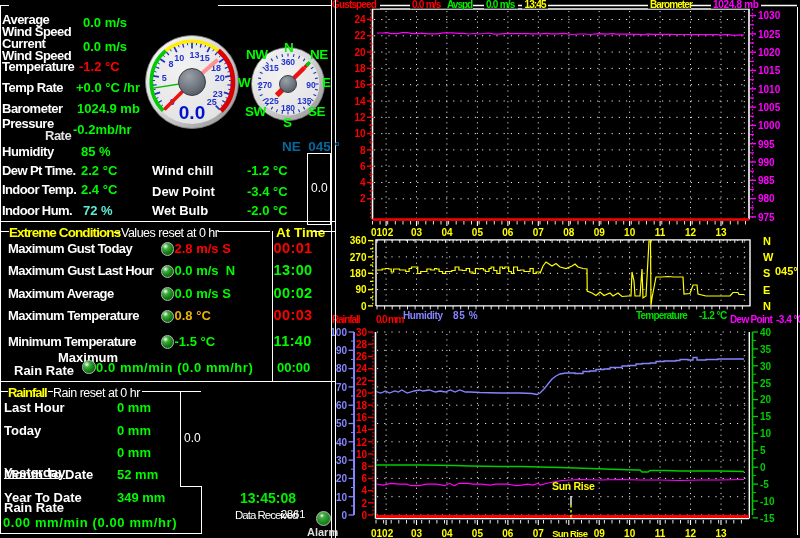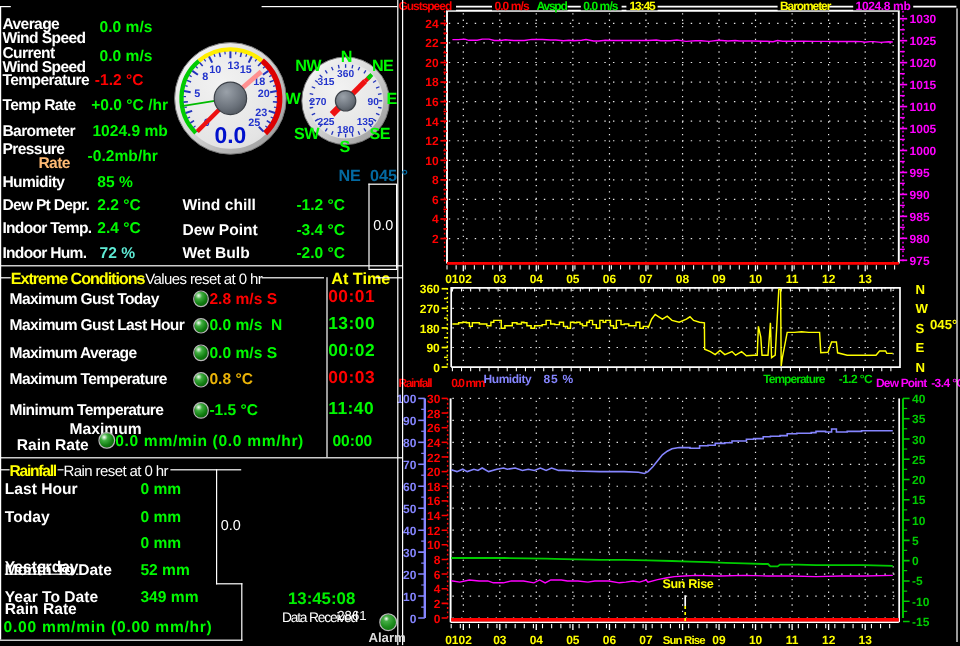--- a/index.html
+++ b/index.html
@@ -690,25 +690,25 @@
 <div style="position:absolute;left:2px;top:48.5px;font:bold 13px 'Liberation Sans',sans-serif;color:#ffffff;line-height:13px;white-space:nowrap;letter-spacing:-0.5px;">Wind Speed</div>
 <div style="position:absolute;left:83px;top:15.5px;font:bold 13px 'Liberation Sans',sans-serif;color:#00fa00;line-height:13px;white-space:nowrap;">0.0 m/s</div>
 <div style="position:absolute;left:83px;top:39.5px;font:bold 13px 'Liberation Sans',sans-serif;color:#00fa00;line-height:13px;white-space:nowrap;">0.0 m/s</div>
 <div style="position:absolute;left:2px;top:59.5px;font:bold 13px 'Liberation Sans',sans-serif;color:#ffffff;line-height:13px;white-space:nowrap;letter-spacing:-0.5px;">Temperature</div>
 <div style="position:absolute;left:79px;top:59.5px;font:bold 13px 'Liberation Sans',sans-serif;color:#ff0000;line-height:13px;white-space:nowrap;">-1.2 °C</div>
 <div style="position:absolute;left:2px;top:81px;font:bold 13px 'Liberation Sans',sans-serif;color:#ffffff;line-height:13px;white-space:nowrap;letter-spacing:-0.5px;">Temp Rate</div>
 <div style="position:absolute;left:76px;top:81px;font:bold 13px 'Liberation Sans',sans-serif;color:#00fa00;line-height:13px;white-space:nowrap;">+0.0 °C /hr</div>
 <div style="position:absolute;left:2px;top:101.5px;font:bold 13px 'Liberation Sans',sans-serif;color:#ffffff;line-height:13px;white-space:nowrap;letter-spacing:-0.5px;">Barometer</div>
 <div style="position:absolute;left:77px;top:101.5px;font:bold 13px 'Liberation Sans',sans-serif;color:#00fa00;line-height:13px;white-space:nowrap;">1024.9 mb</div>
 <div style="position:absolute;left:2px;top:116.5px;font:bold 13px 'Liberation Sans',sans-serif;color:#ffffff;line-height:13px;white-space:nowrap;letter-spacing:-0.5px;">Pressure</div>
-<div style="position:absolute;left:2px;top:128.5px;font:bold 13px 'Liberation Sans',sans-serif;color:#fdba74;line-height:13px;white-space:nowrap;letter-spacing:-0.5px;padding-left:30px;">Rate</div>
+<div style="position:absolute;left:15px;top:128.5px;font:bold 13px 'Liberation Sans',sans-serif;color:#e5e5e5;line-height:13px;white-space:nowrap;letter-spacing:-0.5px;padding-left:30px;">Rate</div>
 <div style="position:absolute;left:73px;top:122.5px;font:bold 13px 'Liberation Sans',sans-serif;color:#00fa00;line-height:13px;white-space:nowrap;">-0.2mb/hr</div>
 <div style="position:absolute;left:2px;top:144.5px;font:bold 13px 'Liberation Sans',sans-serif;color:#ffffff;line-height:13px;white-space:nowrap;letter-spacing:-0.5px;">Humidity</div>
 <div style="position:absolute;left:81px;top:144.5px;font:bold 13px 'Liberation Sans',sans-serif;color:#00fa00;line-height:13px;white-space:nowrap;">85 %</div>
-<div style="position:absolute;left:2px;top:164px;font:bold 13px 'Liberation Sans',sans-serif;color:#ffffff;line-height:13px;white-space:nowrap;letter-spacing:-0.6px;">Dew Pt Depr.</div>
+<div style="position:absolute;left:2px;top:164px;font:bold 13px 'Liberation Sans',sans-serif;color:#ffffff;line-height:13px;white-space:nowrap;letter-spacing:-0.6px;">Dew Pt Time.</div>
 <div style="position:absolute;left:81px;top:164px;font:bold 13px 'Liberation Sans',sans-serif;color:#00fa00;line-height:13px;white-space:nowrap;">2.2 °C</div>
 <div style="position:absolute;left:2px;top:183px;font:bold 13px 'Liberation Sans',sans-serif;color:#ffffff;line-height:13px;white-space:nowrap;letter-spacing:-0.6px;">Indoor Temp.</div>
 <div style="position:absolute;left:81px;top:183px;font:bold 13px 'Liberation Sans',sans-serif;color:#00fa00;line-height:13px;white-space:nowrap;">2.4 °C</div>
 <div style="position:absolute;left:2px;top:203.5px;font:bold 13px 'Liberation Sans',sans-serif;color:#ffffff;line-height:13px;white-space:nowrap;letter-spacing:-0.6px;">Indoor Hum.</div>
 <div style="position:absolute;left:83px;top:203.5px;font:bold 13px 'Liberation Sans',sans-serif;color:#5eead4;line-height:13px;white-space:nowrap;">72 %</div>
 <div style="position:absolute;left:152px;top:164px;font:bold 13px 'Liberation Sans',sans-serif;color:#ffffff;line-height:13px;white-space:nowrap;">Wind chill</div>
 <div style="position:absolute;left:247px;top:164px;font:bold 13px 'Liberation Sans',sans-serif;color:#00fa00;line-height:13px;white-space:nowrap;">-1.2 °C</div>
 <div style="position:absolute;left:152px;top:184.5px;font:bold 13px 'Liberation Sans',sans-serif;color:#ffffff;line-height:13px;white-space:nowrap;">Dew Point</div>
 <div style="position:absolute;left:247px;top:184.5px;font:bold 13px 'Liberation Sans',sans-serif;color:#00fa00;line-height:13px;white-space:nowrap;">-3.4 °C</div>
 <div style="position:absolute;left:152px;top:203.5px;font:bold 13px 'Liberation Sans',sans-serif;color:#ffffff;line-height:13px;white-space:nowrap;">Wet Bulb</div>

